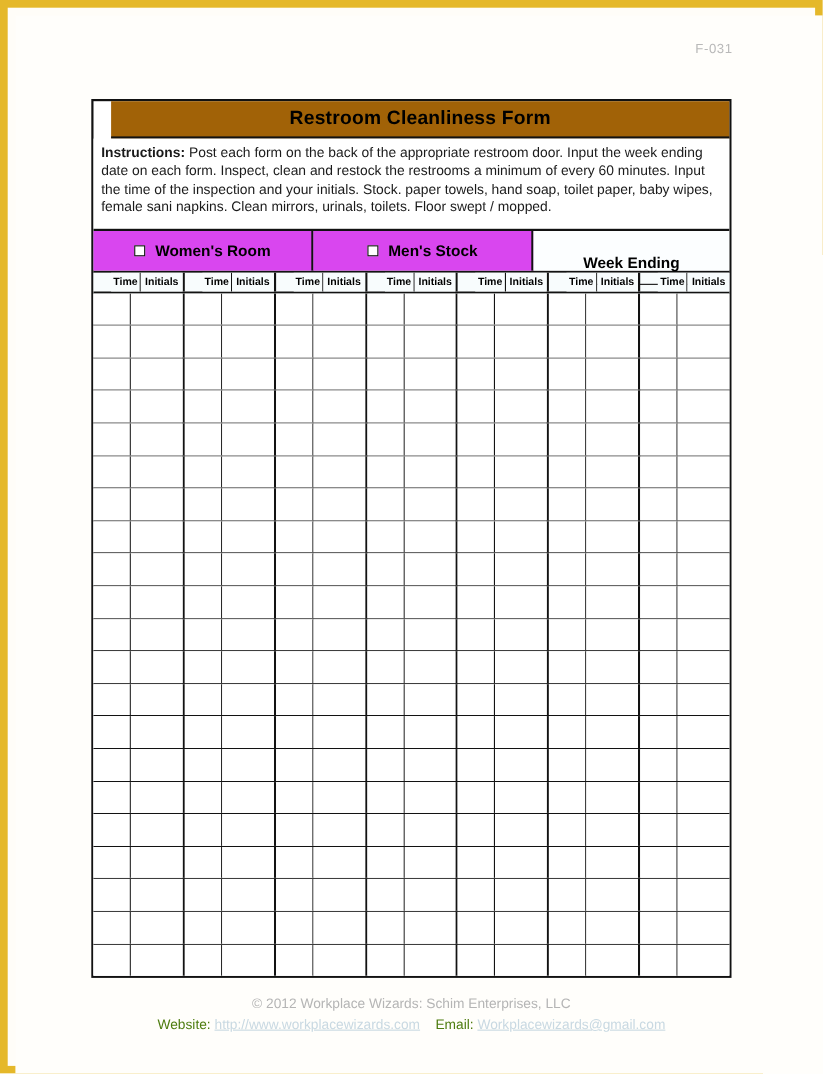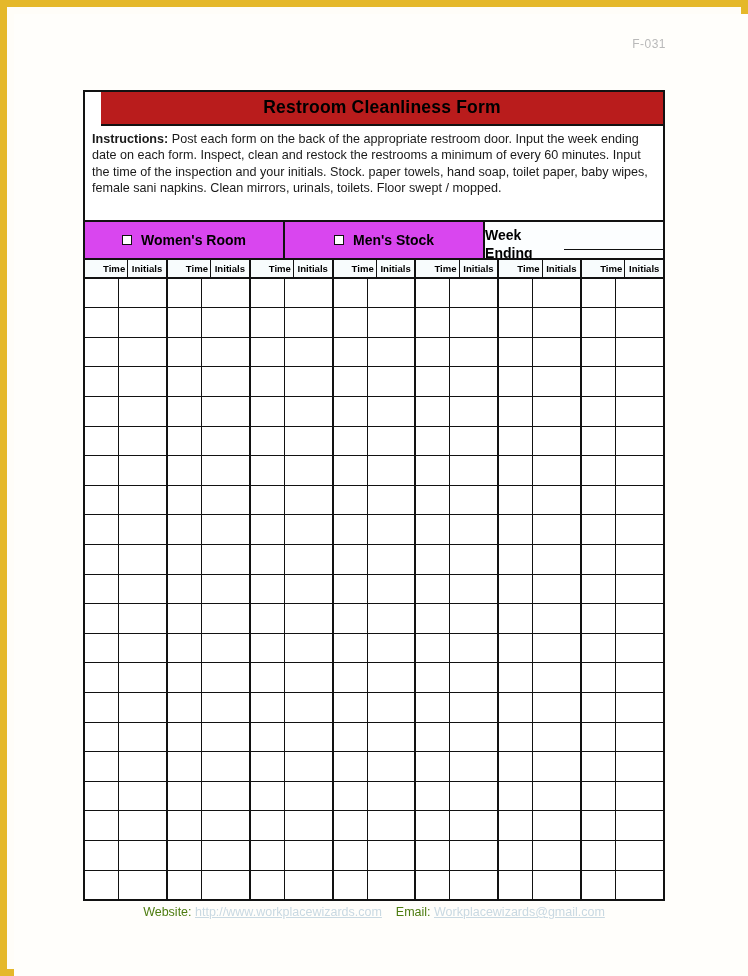--- a/index.html
+++ b/index.html
@@ -51,34 +51,34 @@
     left: 83px;
     top: 90px;
     width: 582px;
     border: 2px solid #121212;
     box-sizing: border-box;
     background: #ffffff;
   }
 
   .row-title {
     border-bottom: 2px solid #121212;
-    background: #b91c1c;
+    background: #a16207;
     text-align: center;
     font-weight: bold;
     font-size: 17.5px;
     letter-spacing: 0.2px;
     padding: 5px 0 6px 0;
     color: #000;
     margin-left: 16px;
   }
 
   .row-instructions {
     border-bottom: 2px solid #121212;
     background: #ffffff;
-    padding: 5px 7px 23px 7px;
+    padding: 5px 7px 11px 7px;
     font-size: 12.6px;
     line-height: 16.4px;
     color: #1a1a1a;
     text-align: left;
   }
   .row-instructions b { font-weight: bold; }
 
   
   .row-rooms {
     display: flex;
@@ -92,25 +92,25 @@
     font-weight: bold;
     font-size: 14px;
     background: #d946ef;
     border-right: 2px solid #121212;
   }
   .room-cell.women { width: 34.5%; }
   .room-cell.men   { width: 34.5%; }
   .week-cell {
     width: 31%;
     display: flex;
-    flex-direction: row;
+    flex-direction: column;
     align-items: center;
     justify-content: flex-start;
     background: #fcfeff;
-    padding-top: 8px;
+    padding-top: 20px;
     box-sizing: border-box;
   }
   .week-label {
     font-weight: bold;
     font-size: 14px;
     line-height: 18px;
   }
   .week-line {
     width: 110px;
     border-bottom: 1.6px solid #111;
@@ -901,20 +901,21 @@
         <div class="grid-group">
           <div class="cell-time"></div>
           <div class="cell-init"></div>
         </div>
       </div>
     </div>
 
 </div>
 
 <div id="footer">
+  <div class="copyright">© 2012 Workplace Wizards: Schim Enterprises, LLC</div>
   <div class="contact">
     <span class="lbl">Website:</span>
     <span class="link">http://www.workplacewizards.com</span>
     &nbsp;&nbsp;
     <span class="lbl">Email:</span>
     <span class="link">Workplacewizards@gmail.com</span>
   </div>
 </div>
 
 </body></html>

